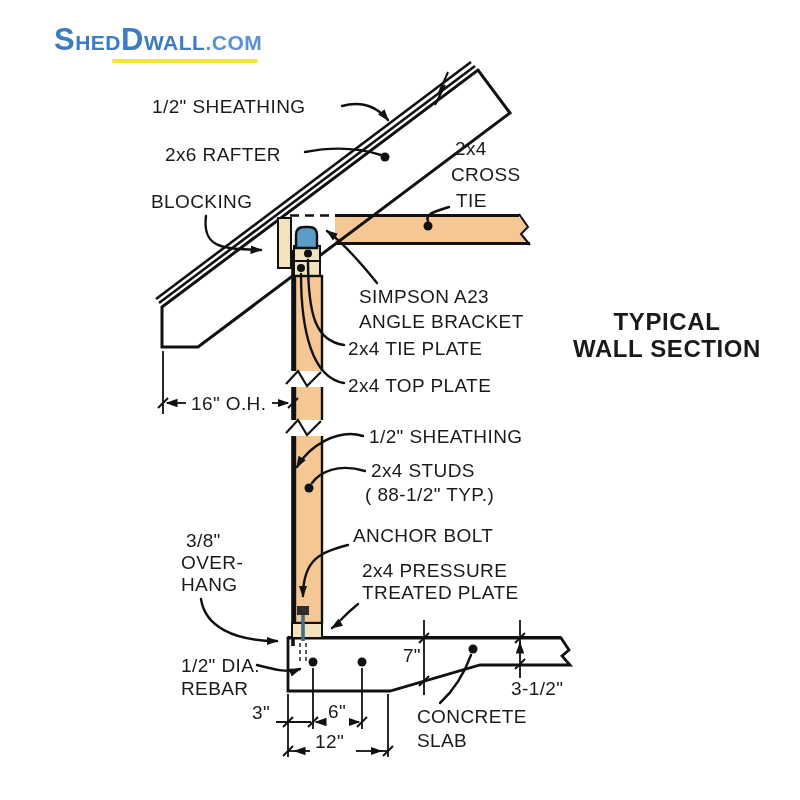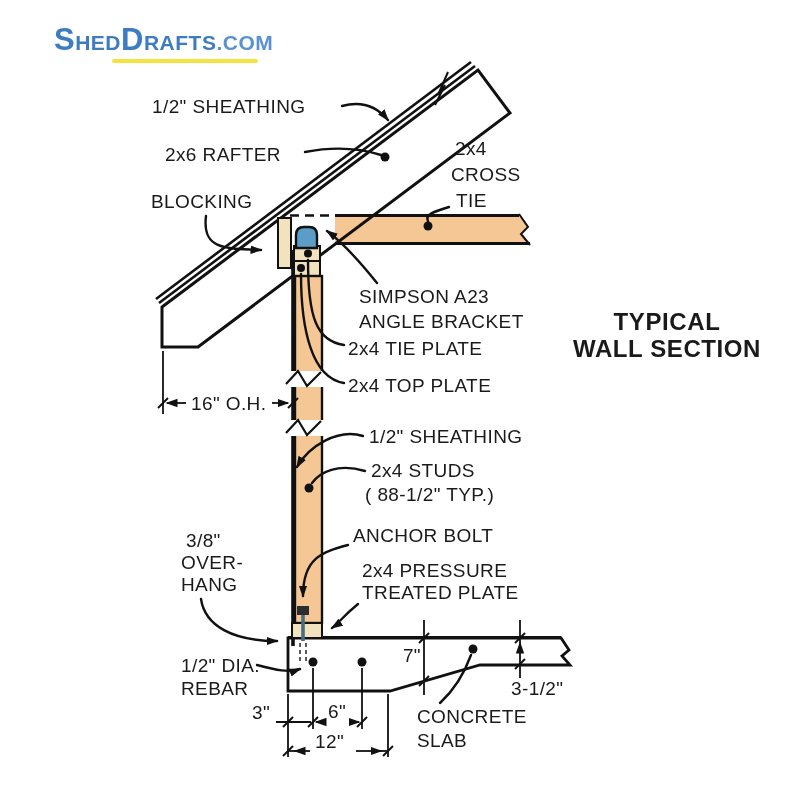--- a/index.html
+++ b/index.html
@@ -181,17 +181,17 @@
       <text x="181" y="672" class="lbl">1/2" DIA.</text>
       <text x="181" y="695" class="lbl">REBAR</text>
       <text x="417" y="723" class="lbl">CONCRETE</text>
       <text x="417" y="747" class="lbl">SLAB</text>
       <text x="667" y="330" class="ttl" text-anchor="middle">TYPICAL</text>
       <text x="667" y="357" class="ttl" text-anchor="middle">WALL SECTION</text>
     </g>
   </svg>
 
   <div id="logo" style="color: rgb(62, 124, 194);">
-    <span class="big">S</span><span class="small">HED</span><span class="big">D</span><span class="small">RAFTS</span><span class="small" id="logo-com" style="color: rgb(91, 144, 210); margin-top: 44px;">.COM</span>
+    <span class="big">S</span><span class="small">HED</span><span class="big">D</span><span class="small">WALL</span><span class="small" id="logo-com" style="color: rgb(91, 144, 210); margin-top: 44px;">.COM</span>
   </div>
   <div id="logo-underline" style="background: rgb(242, 228, 60);"></div>
 
 </div>
 
 </body></html>

